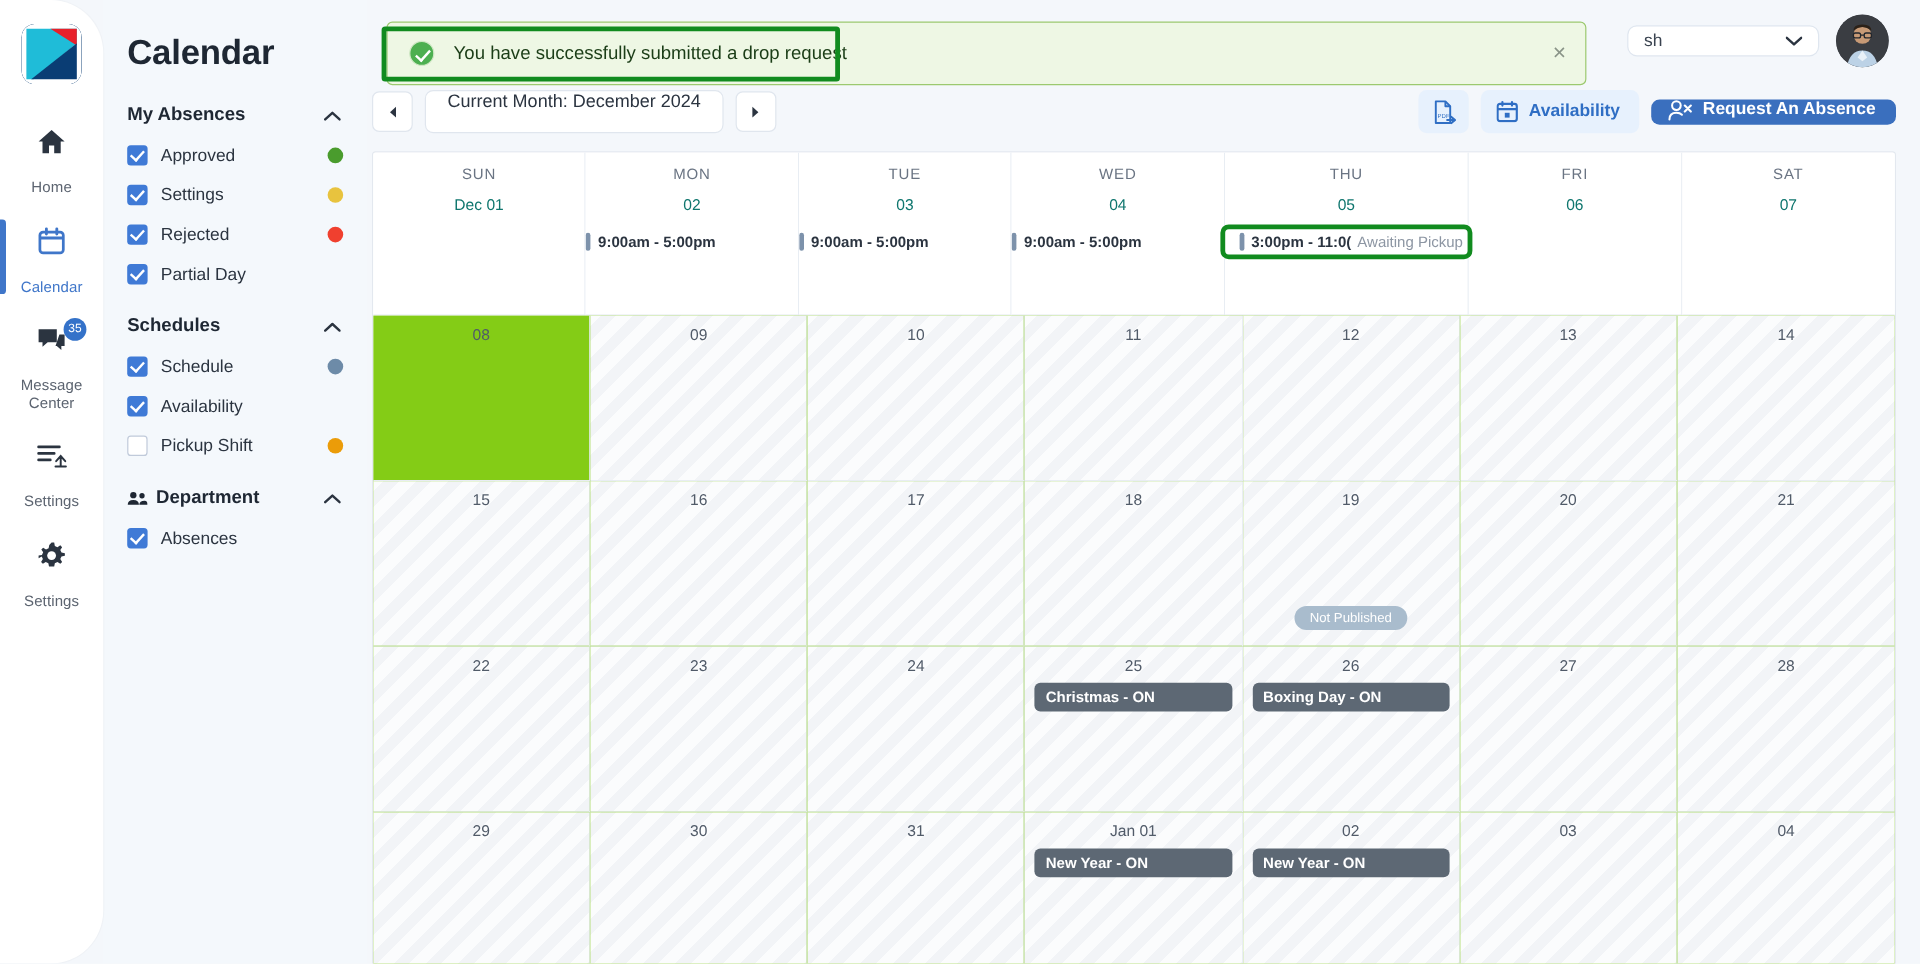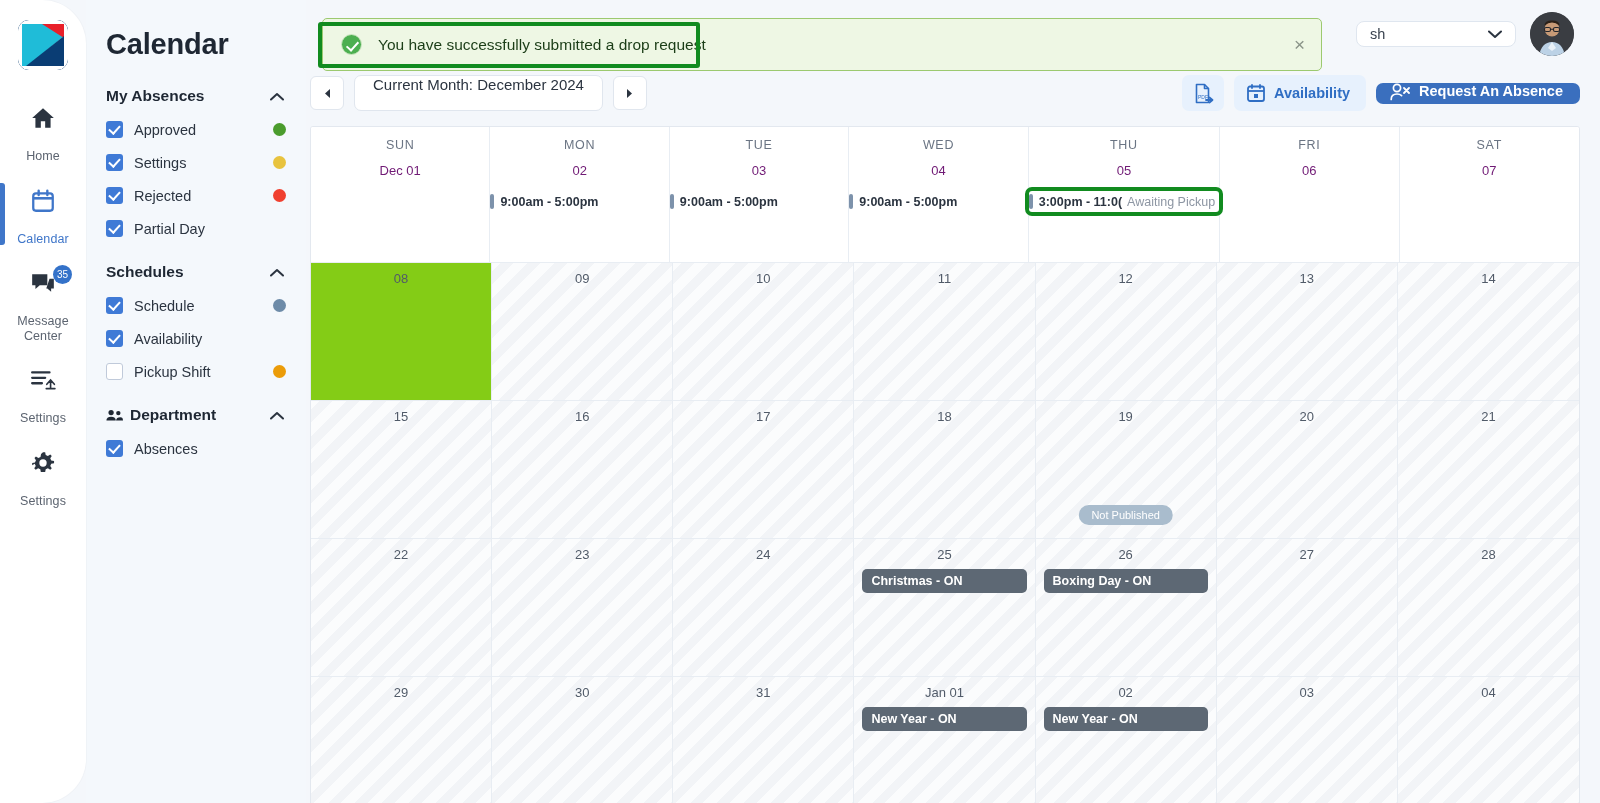--- a/index.html
+++ b/index.html
@@ -181,21 +181,21 @@
   .cal-row { display: grid; grid-template-columns: repeat(7, 1fr); }
   .cal-head .hcell {
     border-right: 1px solid #e8edf3;
     border-bottom: 1px solid #e8edf3;
     text-align: center;
     padding: 11px 0 9px;
     background: #fff;
   }
   .cal-head .hcell:last-child { border-right: none; }
   .dow { font-size: 12.5px; color: #6a7483; letter-spacing: .7px; }
-  .dnum { font-size: 13px; color: #701a75; margin-top: 11px; }
+  .dnum { font-size: 13px; color: #0f766e; margin-top: 11px; }
   .cell {
     position: relative;
     height: 138px;
     border-right: 1px solid #e8edf3;
     border-bottom: 1px solid #e8edf3;
     background: #84cc16;
     padding: 8px 8px 0;
     cursor: pointer;
     overflow: hidden;
   }
@@ -542,21 +542,21 @@
               <div class="shift" style="text-align: left;">
                 <span class="bar"></span>
                 <span class="stime">9:00am - 5:00pm</span>
               </div>
             </div>
           </div>
           <div class="hcell">
             <div class="dow">THU</div>
             <div class="dnum">05</div>
             <div style="margin-top: 13px; min-height: 62px;">
-              <div class="shift hl-green" style="text-align: left;">
+              <div class="shift hl-green" style="text-align: left; padding-left: 12px;">
                 <span class="bar"></span>
                 <span class="stime">3:00pm - 11:0(</span>
                 <span class="sstatus">Awaiting Pickup</span>
               </div>
             </div>
           </div>
           <div class="hcell">
             <div class="dow">FRI</div>
             <div class="dnum">06</div>
             <div style="margin-top: 13px; min-height: 62px;"></div>

